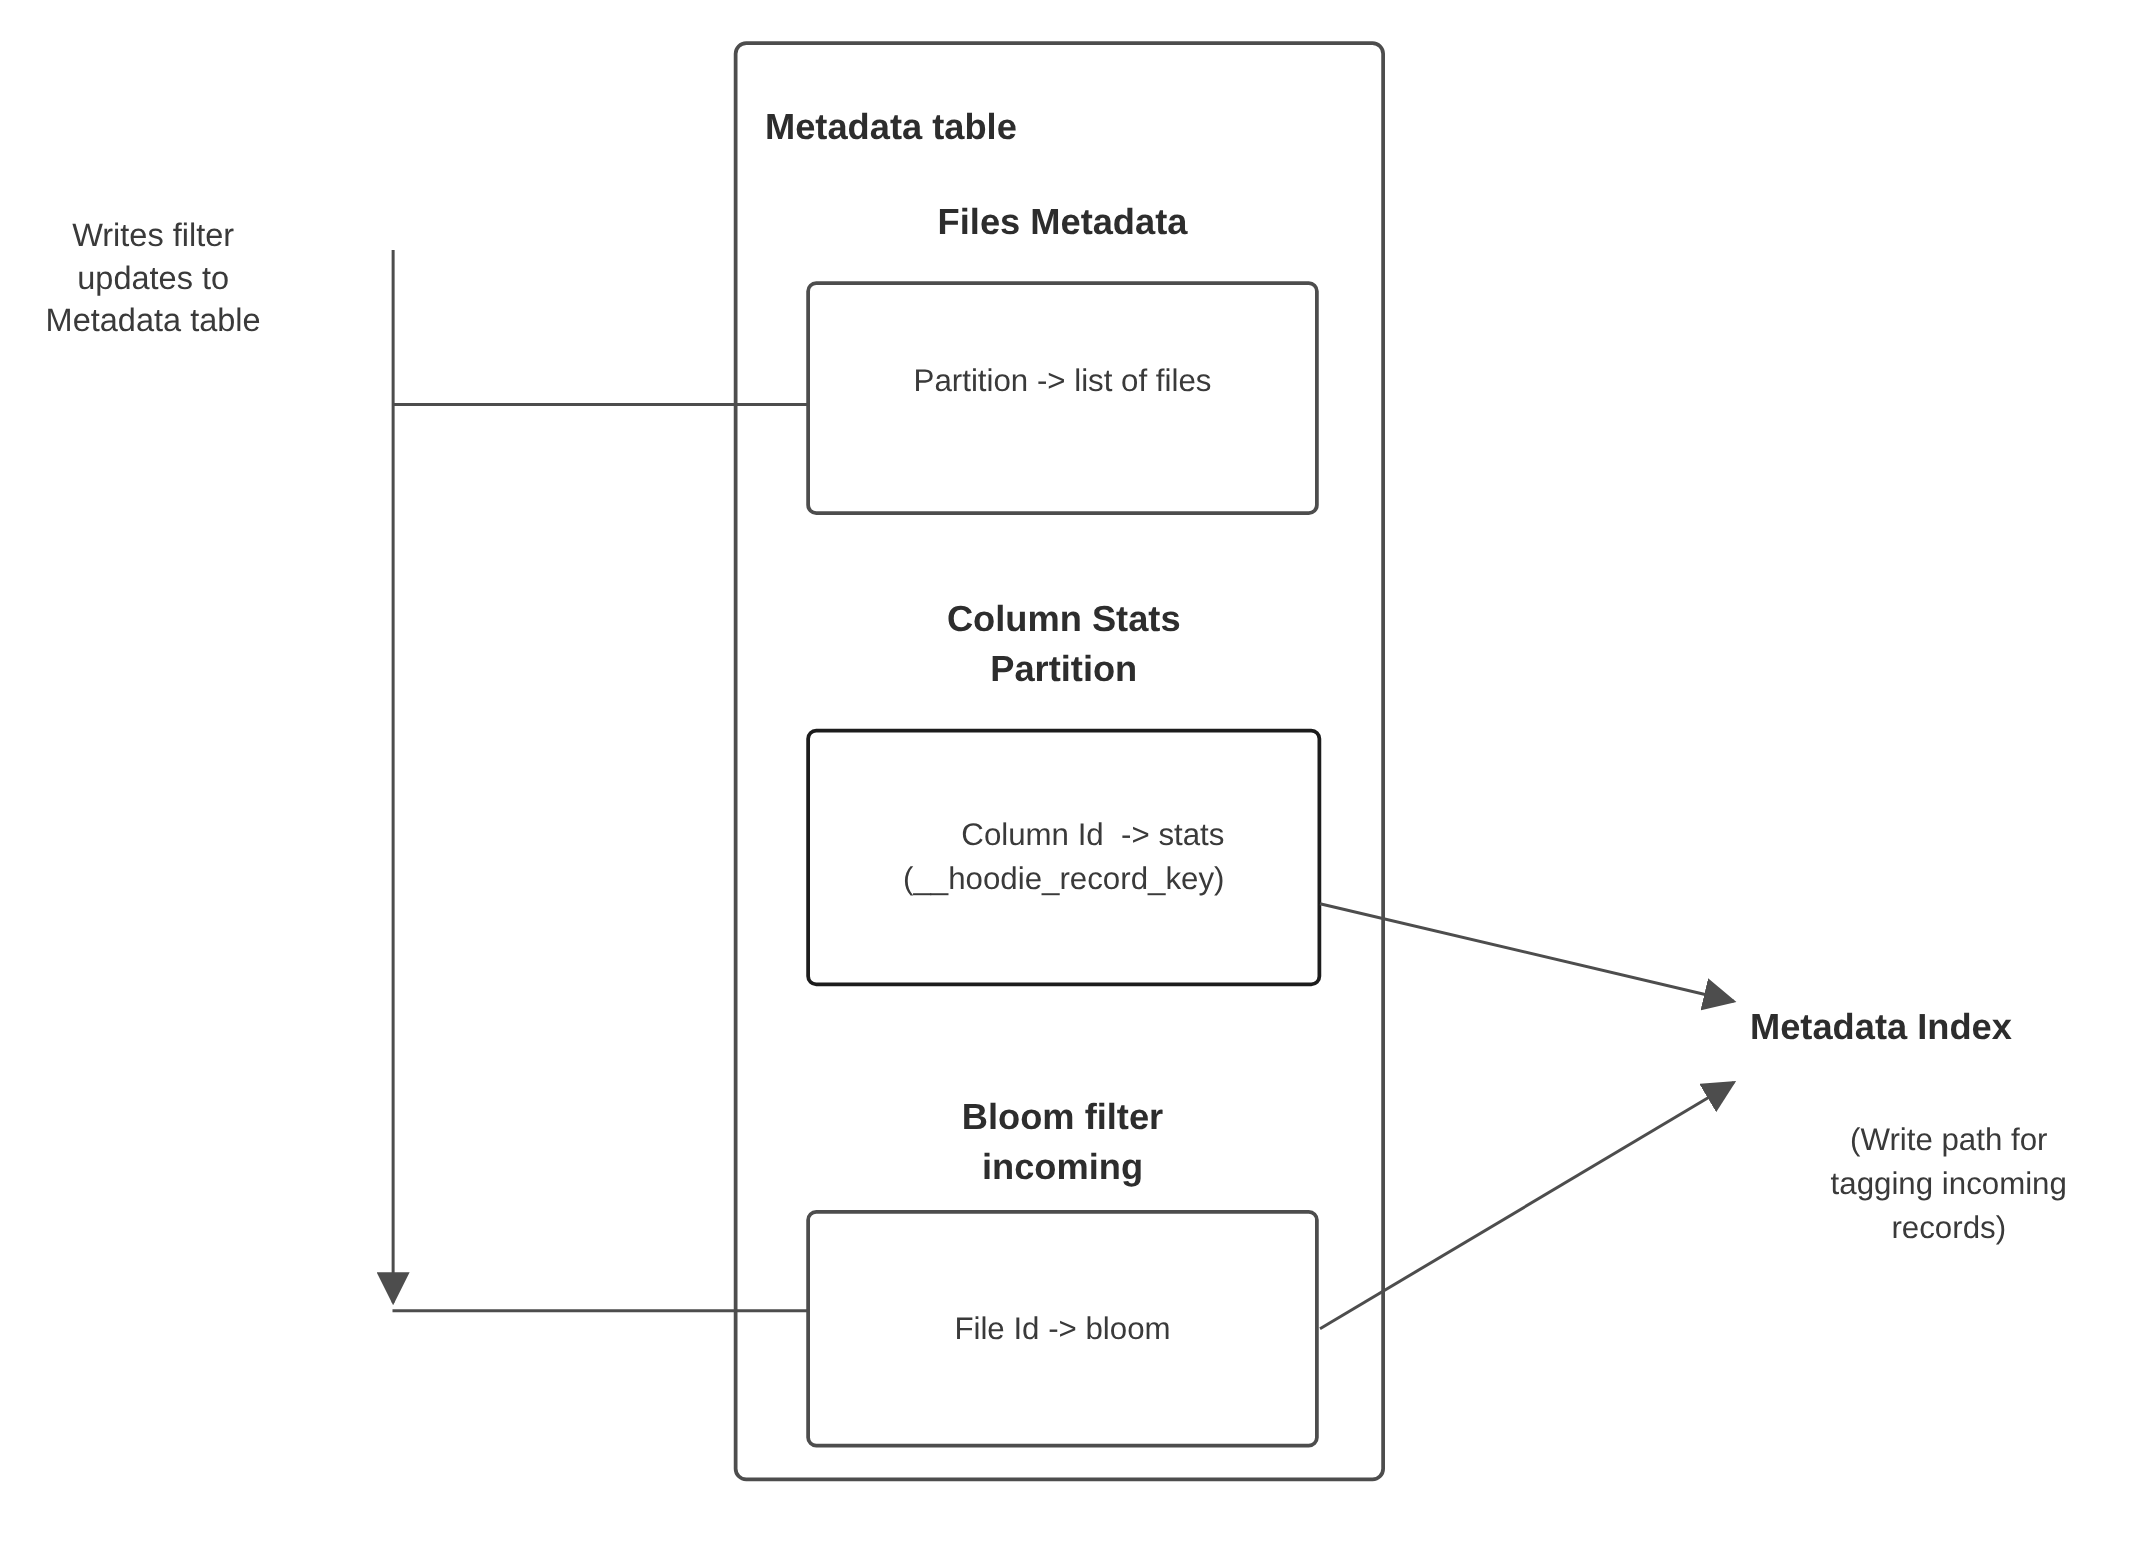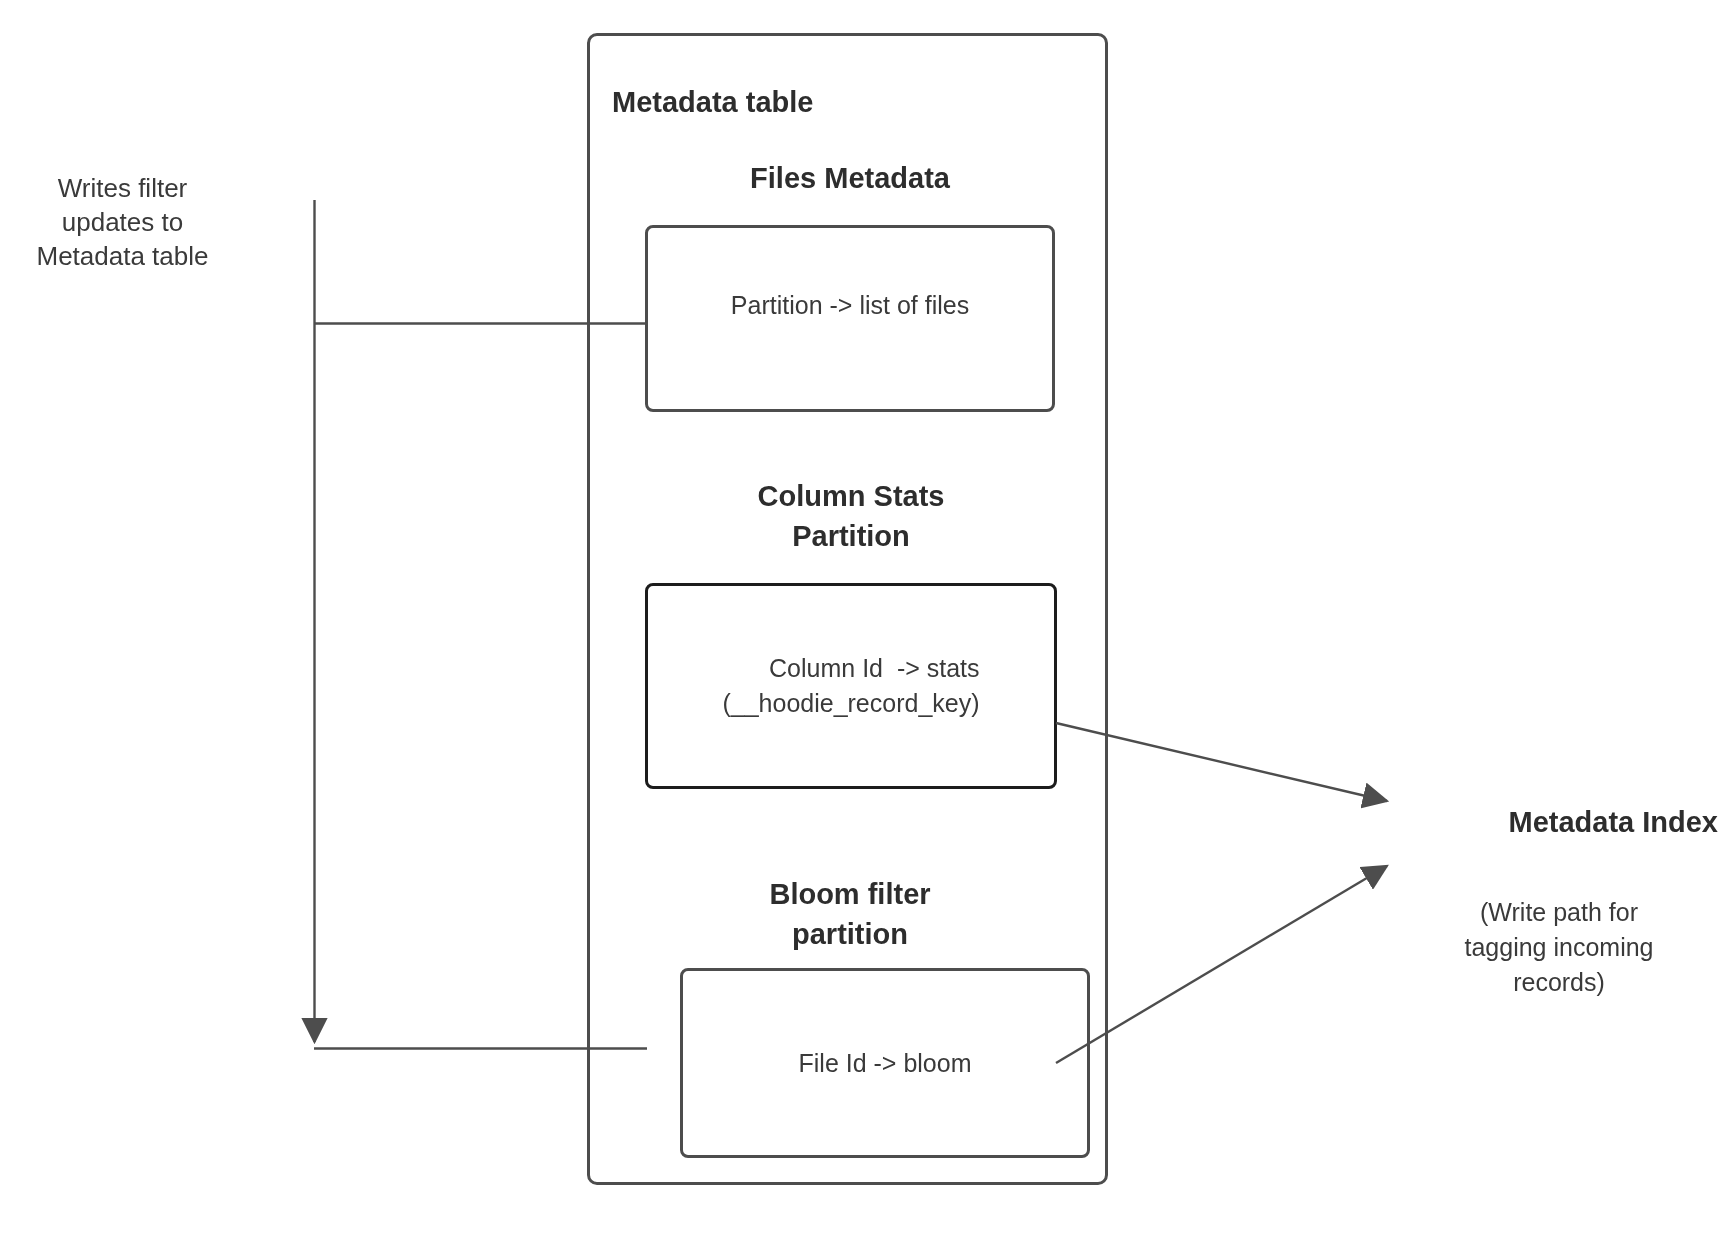--- a/index.html
+++ b/index.html
@@ -95,26 +95,26 @@
   </div>
 
   <div class="abs section-heading" style="left:645px; top:476px; width:412px;">Column Stats
 Partition</div>
   <div class="abs inner-box emphasis" style="left:645px; top:583px; width:412px; height:206px;">
     <div class="box-label">Column Id  -&gt; stats
 (__hoodie_record_key)</div>
   </div>
 
   <div class="abs section-heading" style="left:645px; top:874px; width:410px;">Bloom filter
-partition</div>
-  <div class="abs inner-box" style="left:645px; top:968px; width:410px; height:190px;margin-left:35px;">
+incoming</div>
+  <div class="abs inner-box" style="left:645px; top:968px; width:410px; height:190px;">
     <div class="box-label">File Id -&gt; bloom</div>
   </div>
 
-  <div class="abs title" style="left:1400px; top:806px; width:318px; text-align:right;">Metadata Index</div>
+  <div class="abs title" style="left:1400px; top:806px; width:318px; text-align:left;">Metadata Index</div>
   <div class="abs caption" style="left:1400px; top:895px; width:318px;">(Write path for
 tagging incoming
 records)</div>
 
   <svg class="connectors" width="1718" height="1244" viewBox="0 0 1718 1244">
     <defs>
       <marker id="arrow" viewBox="0 0 12 12" refX="11" refY="6" markerWidth="11" markerHeight="11" orient="auto">
         <path class="arrowhead" d="M0,0 L12,6 L0,12 Z"></path>
       </marker>
     </defs>

